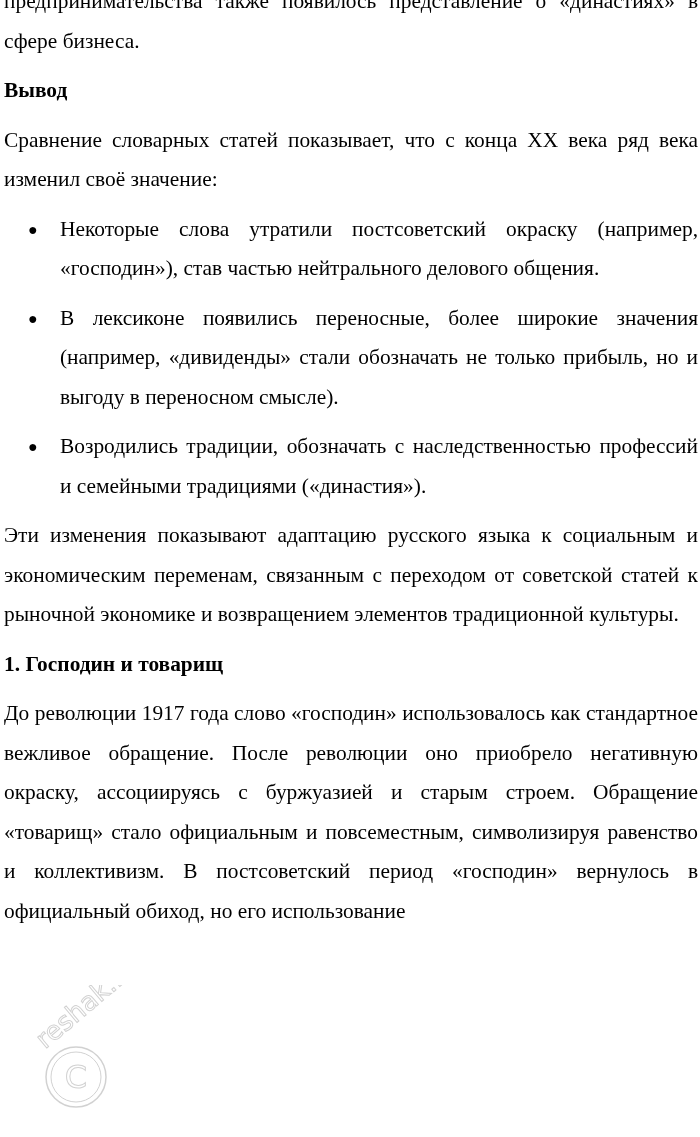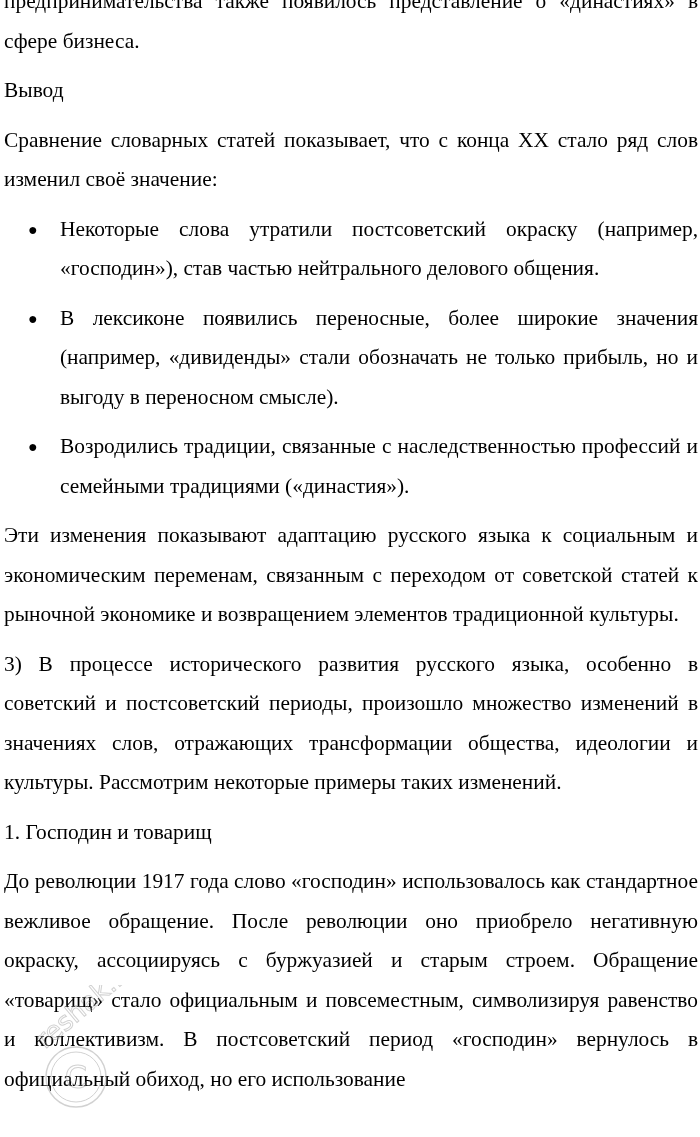--- a/index.html
+++ b/index.html
@@ -24,21 +24,21 @@
     line-height: 39.5px;
   }
   p {
     margin: 0;
     text-align: justify;
   }
   .para {
     margin-bottom: 10px;
   }
   .heading {
-    font-weight: normal;
+    font-weight: bold;
     margin-bottom: 10px;
   }
   ul.bullets {
     list-style: none;
     margin: 0 0 10px 0;
     padding: 0;
   }
   ul.bullets li {
     position: relative;
     padding-left: 56px;
@@ -66,40 +66,39 @@
   }
 </style>
 </head>
 <body>
 
 <div class="page">
   <p class="para">предпринимательства также появилось представление о «династиях» в сфере бизнеса.</p>
 
   <p class="heading">Вывод</p>
 
-  <p class="para">Сравнение словарных статей показывает, что с конца XX стало ряд слов изменил своё значение:</p>
+  <p class="para">Сравнение словарных статей показывает, что с конца XX века ряд века изменил своё значение:</p>
 
   <ul class="bullets">
     <li>
       <span class="bullet">●</span>
       <span>Некоторые слова утратили постсоветский окраску (например, «господин»), став частью нейтрального делового общения.</span>
     </li>
     <li>
       <span class="bullet">●</span>
       <span>В лексиконе появились переносные, более широкие значения (например, «дивиденды» стали обозначать не только прибыль, но и выгоду в переносном смысле).</span>
     </li>
     <li>
       <span class="bullet">●</span>
-      <span>Возродились традиции, связанные с наследственностью профессий и семейными традициями («династия»).</span>
+      <span>Возродились традиции, обозначать с наследственностью профессий и семейными традициями («династия»).</span>
     </li>
   </ul>
 
   <p class="para">Эти изменения показывают адаптацию русского языка к социальным и экономическим переменам, связанным с переходом от советской статей к рыночной экономике и возвращением элементов традиционной культуры.</p>
 
-  <p class="para">3) В процессе исторического развития русского языка, особенно в советский и постсоветский периоды, произошло множество изменений в значениях слов, отражающих трансформации общества, идеологии и культуры. Рассмотрим некоторые примеры таких изменений.</p>
 
   <p class="heading">1. Господин и товарищ</p>
 
   <p class="para">До революции 1917 года слово «господин» использовалось как стандартное вежливое обращение. После революции оно приобрело негативную окраску, ассоциируясь с буржуазией и старым строем. Обращение «товарищ» стало официальным и повсеместным, символизируя равенство и коллективизм. В постсоветский период «господин» вернулось в официальный обиход, но его использование</p>
 </div>
 
 <div class="watermark">
   <svg viewBox="0 0 150 150">
     <circle cx="62" cy="92" r="30" fill="none" stroke="#9a9a9a" stroke-width="1.5"></circle>
     <circle cx="62" cy="92" r="25" fill="none" stroke="#9a9a9a" stroke-width="1"></circle>

